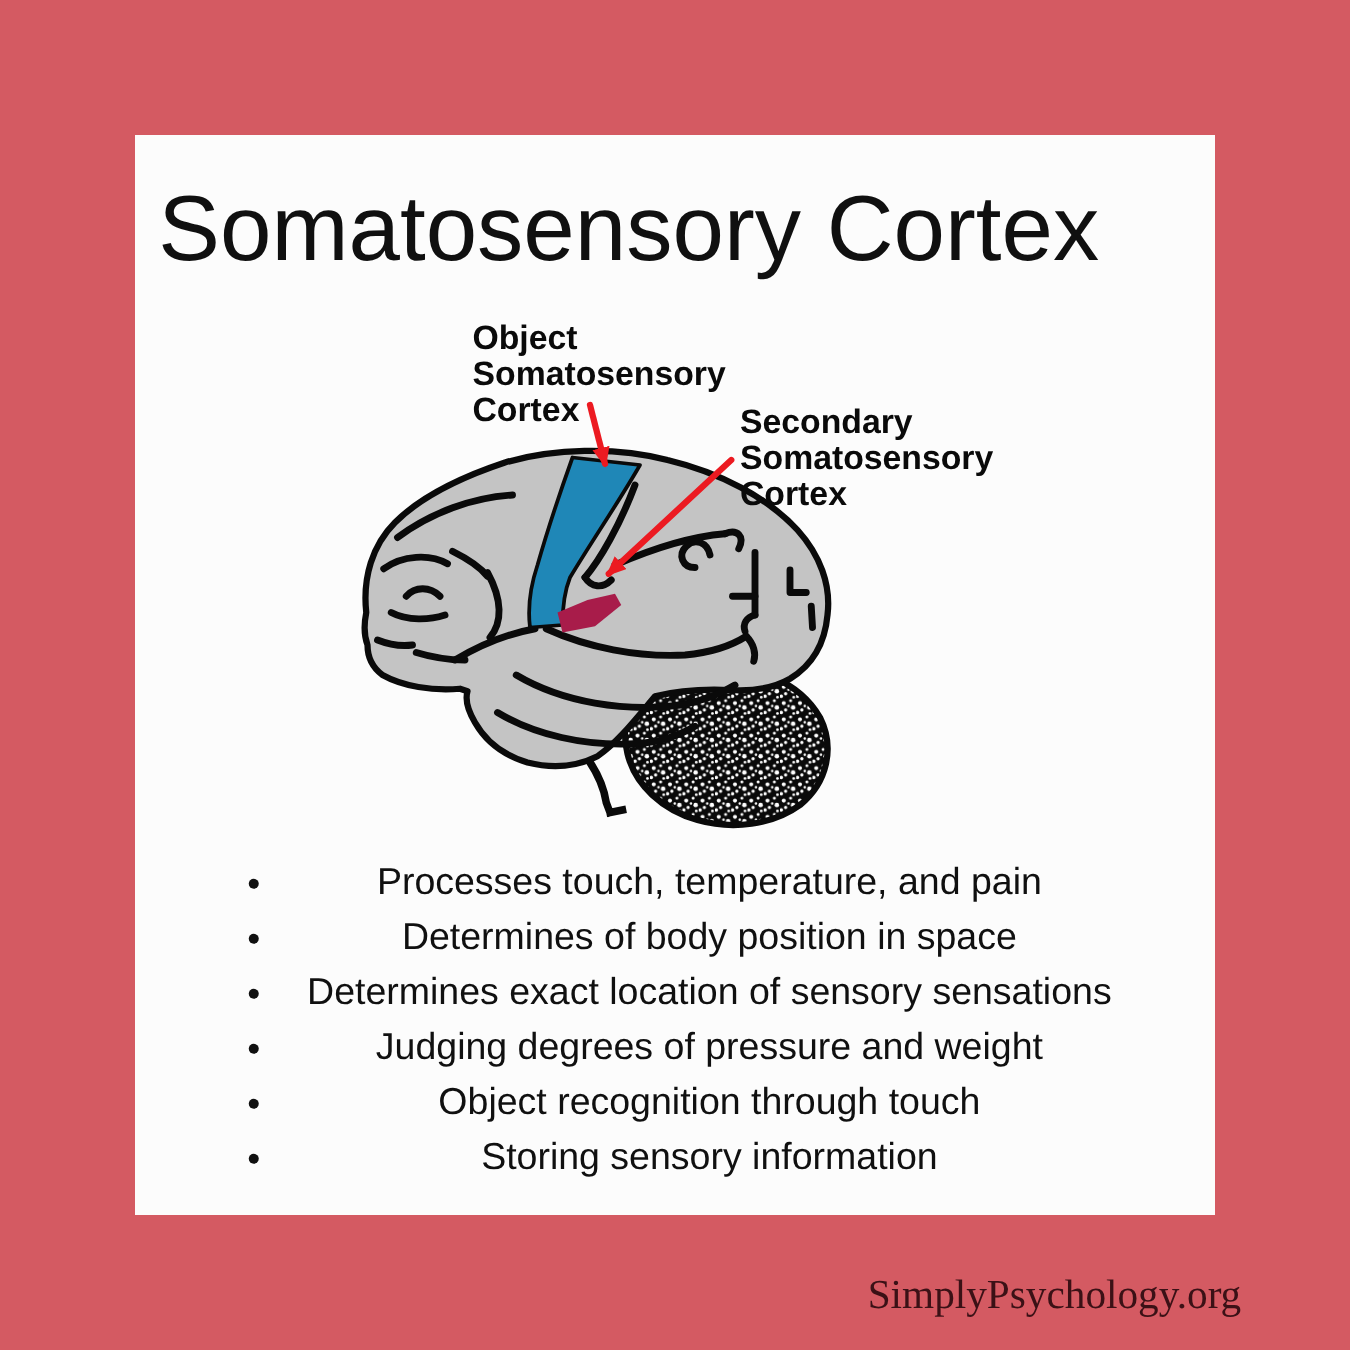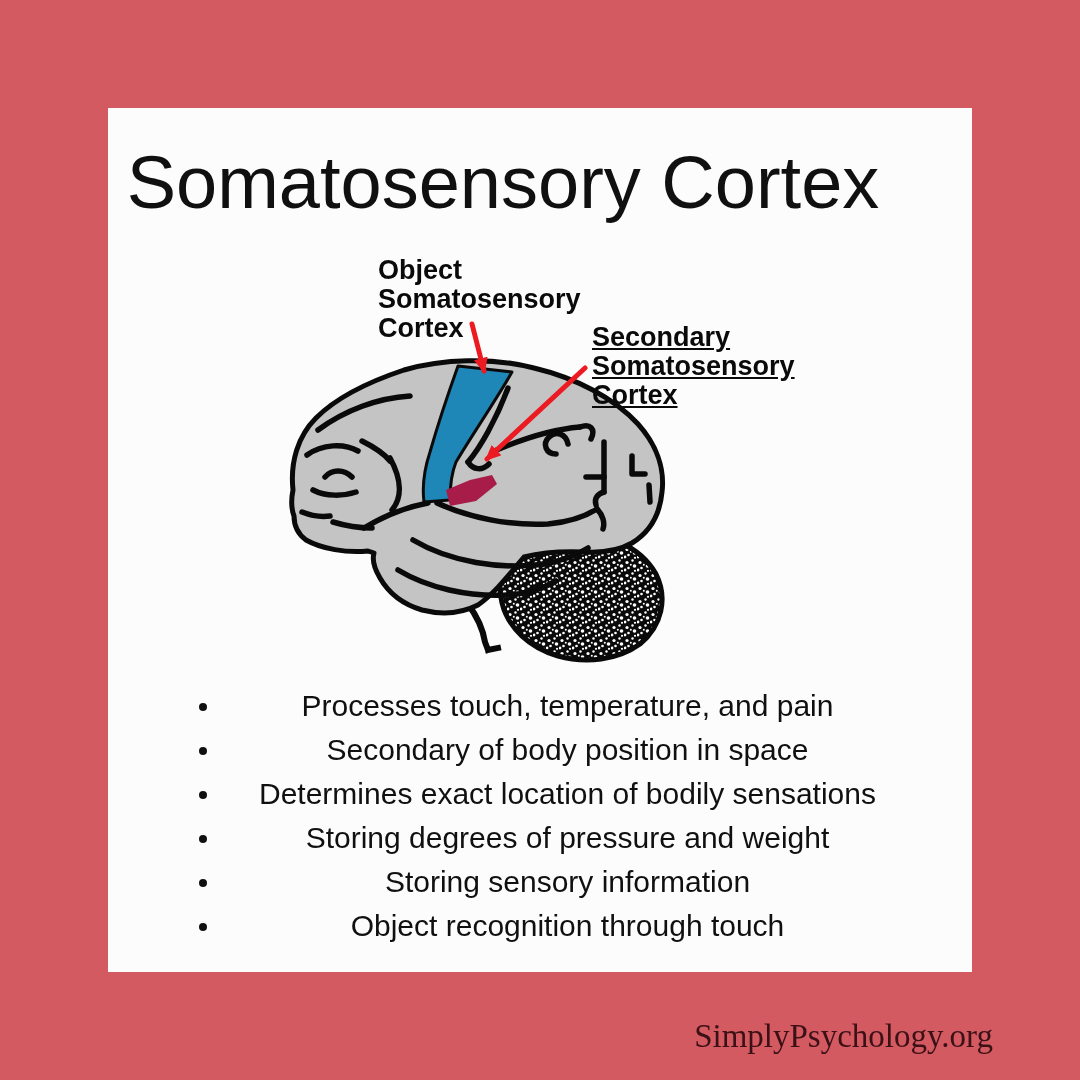--- a/index.html
+++ b/index.html
@@ -43,21 +43,21 @@
   .brainstem{fill:none;stroke:var(--ink);stroke-width:6;stroke-linecap:square;}
   .arrow{fill:none;stroke:var(--arrow-red);stroke-width:5;stroke-linecap:round;}
   .arrowhead{fill:var(--arrow-red);}
   .diagram-label{
     position:absolute;
     font-size:27px;font-weight:700;line-height:29px;
     color:var(--ink);
     white-space:pre-line;
   }
   .label-primary{left:378px;top:256px;}
-  .label-secondary{left:592px;top:323px;text-decoration:underline;}
+  .label-secondary{left:592px;top:323px;}
   .bullets{
     position:absolute;left:193px;top:684px;width:720px;
     margin:0;padding:0;list-style:none;
   }
   .bullets li{
     position:relative;
     padding-left:29px;
     font-size:30px;line-height:44px;
     color:var(--text);
     text-align:center;
@@ -163,22 +163,22 @@
   <div class="diagram-label label-primary">Object
 Somatosensory
 Cortex</div>
 
   <div class="diagram-label label-secondary">Secondary
 Somatosensory
 Cortex</div>
 
   <ul class="bullets">
     <li>Processes touch, temperature, and pain</li>
-    <li>Secondary of body position in space</li>
-    <li>Determines exact location of bodily sensations</li>
-    <li>Storing degrees of pressure and weight</li>
+    <li>Determines of body position in space</li>
+    <li>Determines exact location of sensory sensations</li>
+    <li>Judging degrees of pressure and weight</li>
+    <li>Object recognition through touch</li>
     <li>Storing sensory information</li>
-    <li>Object recognition through touch</li>
   </ul>
 
   <div class="watermark">SimplyPsychology.org</div>
 
 </div>
 
 </body></html>

